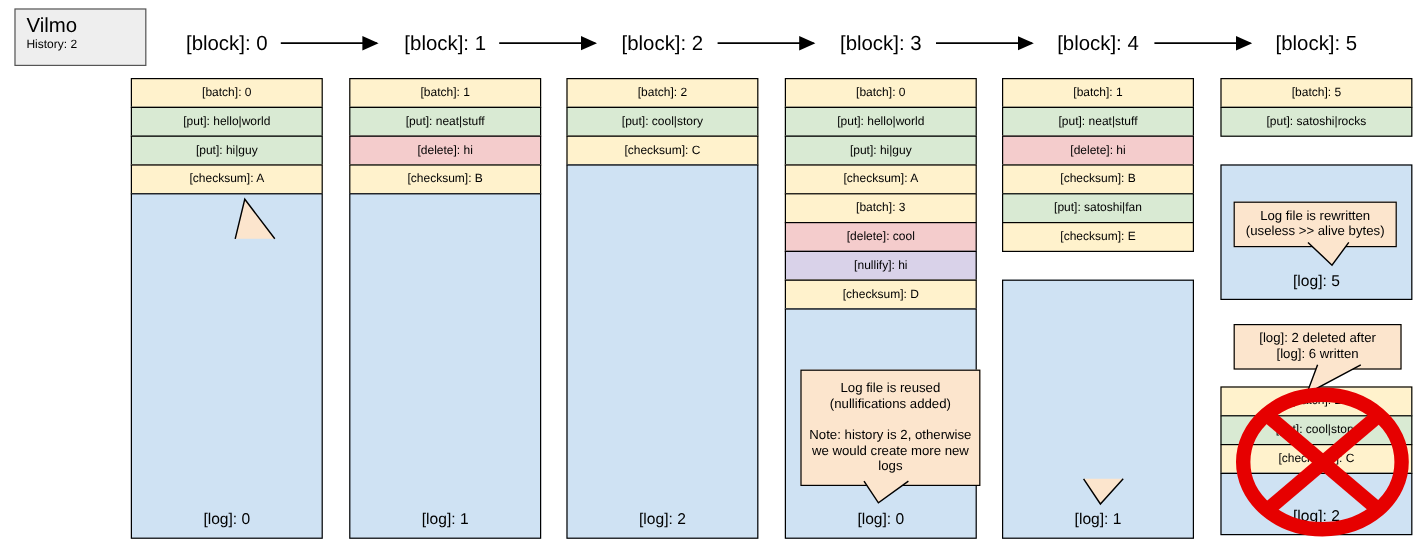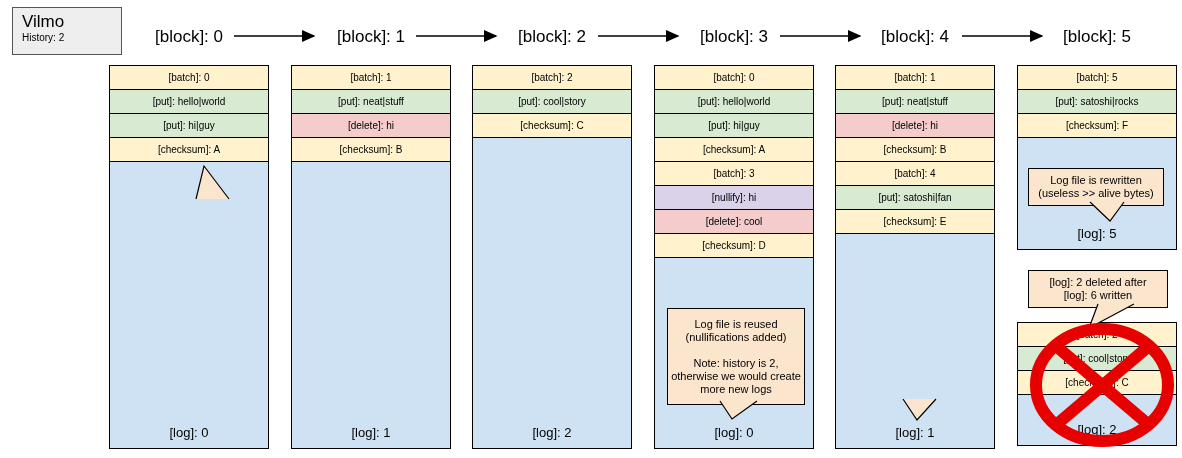--- a/index.html
+++ b/index.html
@@ -55,21 +55,21 @@
   #col-del{left:1017px;top:322px;}
   
   .callout{
     position:absolute;background:var(--c-callout);border:1px solid #000;
     font-size:11px;line-height:13px;text-align:center;
     display:flex;flex-direction:column;align-items:center;justify-content:center;
     padding:3px 2px;z-index:4;
   }
   .callout .sp{height:13px;}
   #callout-deterministic{left:118px;top:197px;width:135px;height:63px;}
-  #callout-reused-null{left:667px;top:308px;width:138px;height:97px;text-align:center;}
+  #callout-reused-null{left:667px;top:308px;width:150px;height:97px;text-align:center;}
   #callout-reused-nonull{left:845px;top:365px;width:140px;height:38px;}
   #callout-rewritten{left:1028px;top:168px;width:136px;height:38px;}
   #callout-deleted{left:1028px;top:270px;width:140px;height:38px;}
   
   .overlay{position:absolute;left:0;top:0;z-index:6;pointer-events:none;}
 </style>
 </head>
 <body>
 
 <div class="canvas">
@@ -106,39 +106,37 @@
       <div class="cell t-put">[put]: cool|story</div>
       <div class="cell t-checksum">[checksum]: C</div>
     </div>
   <div class="col" id="col-b3">
 
   <div class="cell t-batch">[batch]: 0</div>
       <div class="cell t-put">[put]: hello|world</div>
       <div class="cell t-put">[put]: hi|guy</div>
       <div class="cell t-checksum">[checksum]: A</div>
       <div class="cell t-batch">[batch]: 3</div>
+      <div class="cell t-delete">[delete]: cool</div>
       <div class="cell t-nullify">[nullify]: hi</div>
-      <div class="cell t-delete">[delete]: cool</div>
       <div class="cell t-checksum">[checksum]: D</div>
     </div>
   <div class="col" id="col-b4">
 
   <div class="cell t-batch">[batch]: 1</div>
       <div class="cell t-put">[put]: neat|stuff</div>
       <div class="cell t-delete">[delete]: hi</div>
       <div class="cell t-checksum">[checksum]: B</div>
-      <div class="cell t-batch">[batch]: 4</div>
       <div class="cell t-put">[put]: satoshi|fan</div>
       <div class="cell t-checksum">[checksum]: E</div>
     </div>
   <div class="col" id="col-b5">
 
   <div class="cell t-batch">[batch]: 5</div>
       <div class="cell t-put">[put]: satoshi|rocks</div>
-      <div class="cell t-checksum">[checksum]: F</div>
     </div>
   <div class="col" id="col-del">
 
   <div class="cell t-batch">[batch]: 2</div>
       <div class="cell t-put">[put]: cool|story</div>
       <div class="cell t-checksum">[checksum]: C</div>
     </div>
 
   <div class="logbox" id="log-b0">
     <span class="loglabel">[log]: 0</span>

